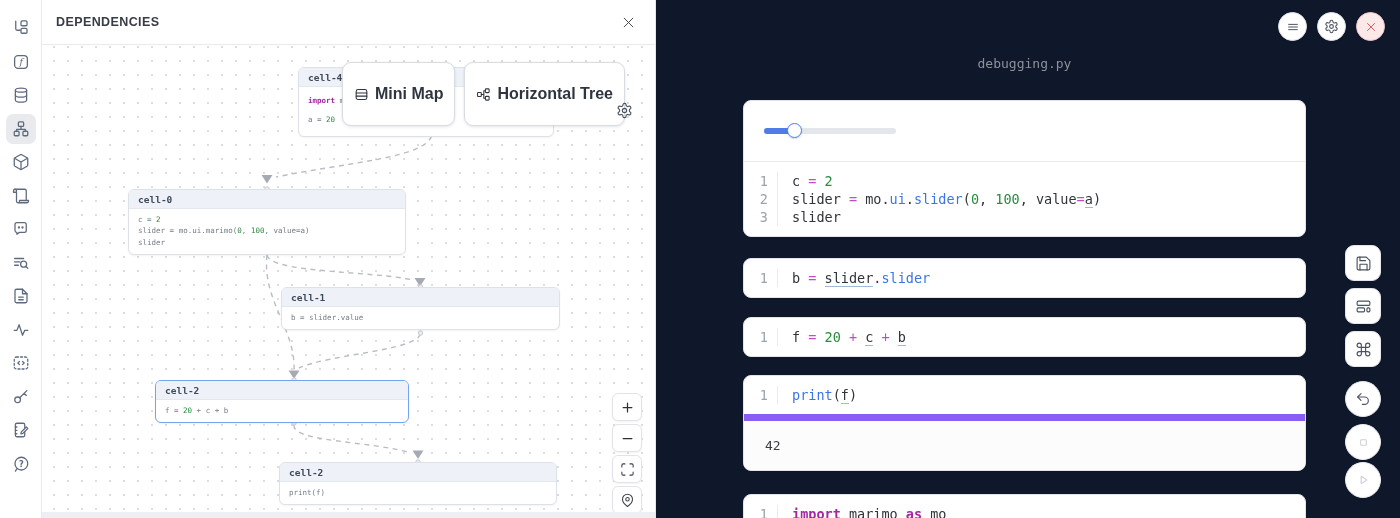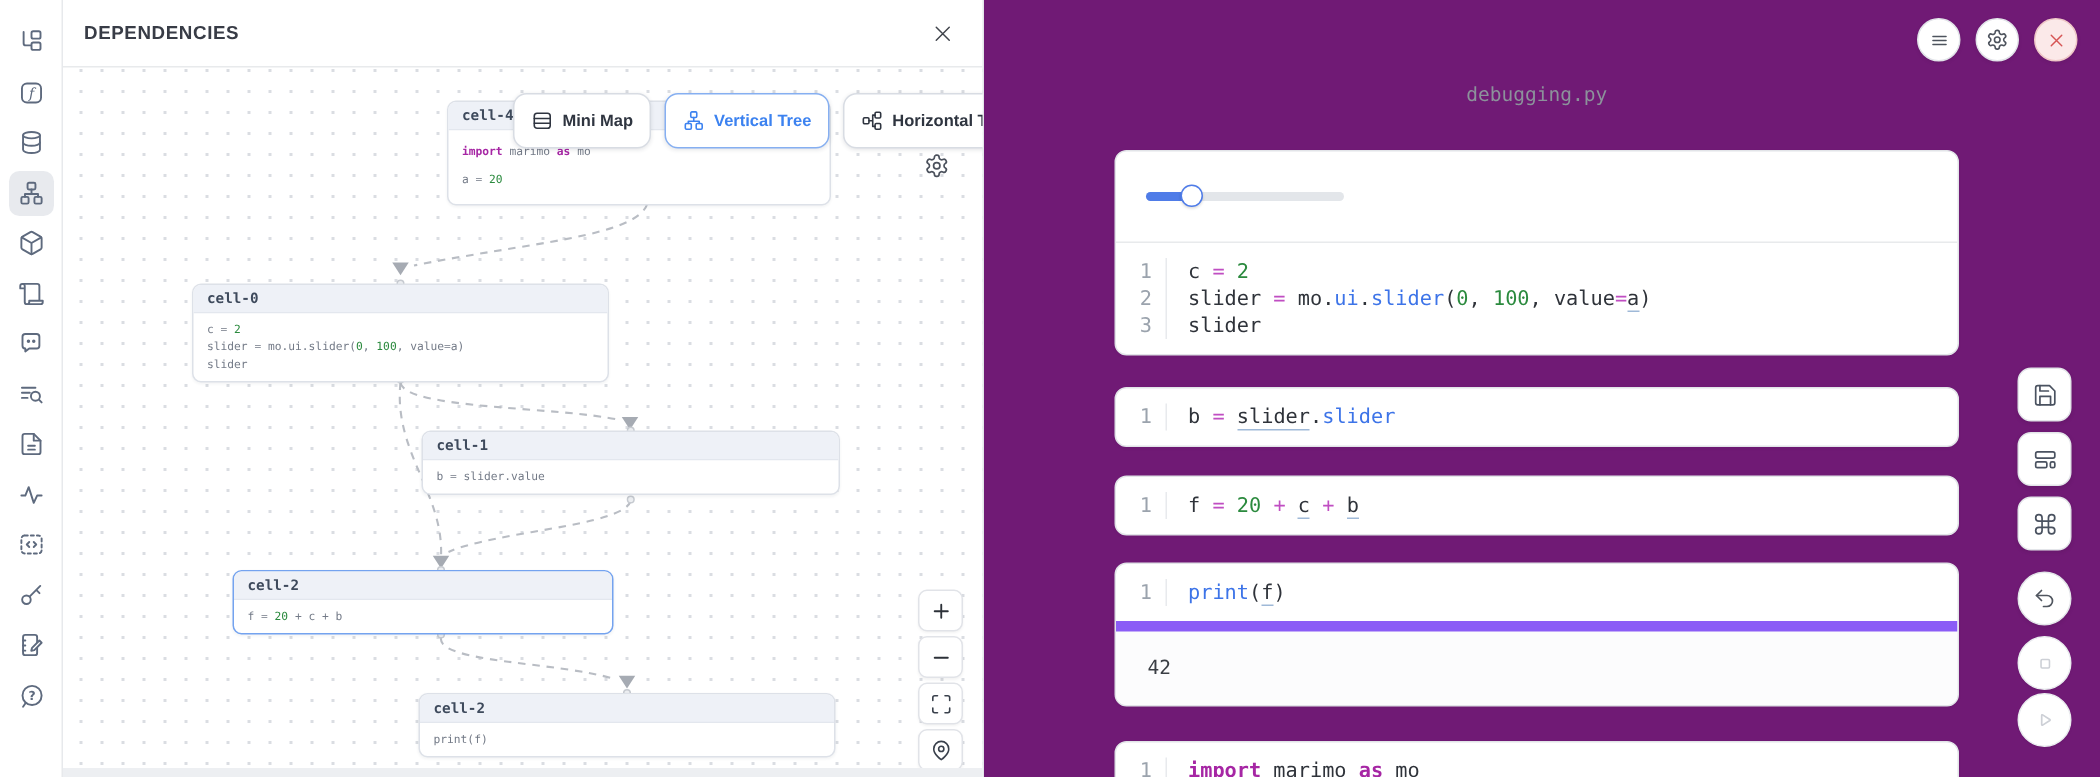--- a/index.html
+++ b/index.html
@@ -40,37 +40,37 @@
 
   
   .tk-kw{color:#a626a4;font-weight:bold;}
   .tk-num{color:#2b8a3e;}
   .tk-fn{color:#3d74e8;}
   .tk-op{color:#c04ec2;}
   .tk-u{border-bottom:1px solid #9fb9d8;}
 
   .view-toolbar{position:absolute;left:300px;top:17px;display:flex;gap:9px;z-index:5;}
   .viewbtn{display:flex;align-items:center;gap:6px;background:#fff;border:1px solid #d8dce3;border-radius:9px;
-    padding:10px 11px;font-size:11px;font-weight:bold;color:#2f3540;box-shadow:0 1px 3px rgba(30,40,60,.12);
+    padding:22px 11px;font-size:16px;font-weight:bold;color:#2f3540;box-shadow:0 1px 3px rgba(30,40,60,.12);
     cursor:pointer;white-space:nowrap;}
   .viewbtn svg{stroke:#2f3540;fill:none;stroke-width:1.7;stroke-linecap:round;stroke-linejoin:round;}
   .viewbtn.active{color:#3c82f0;border-color:#86aff1;}
   .viewbtn.active svg{stroke:#3c82f0;}
 
   .graph-gear{position:absolute;left:574px;top:57px;z-index:5;cursor:pointer;}
   .graph-gear svg{stroke:#4b515c;fill:none;stroke-width:1.6;}
 
   .zoomctrl{position:absolute;left:570px;top:348px;z-index:6;display:flex;flex-direction:column;gap:3px;}
   .zbtn{width:28px;height:26px;background:#fff;border:1px solid #e1e3e8;border-radius:6px;
     display:flex;align-items:center;justify-content:center;box-shadow:0 1px 2px rgba(0,0,0,.05);cursor:pointer;}
   .zbtn svg{stroke:#2c3138;fill:none;stroke-width:2;stroke-linecap:round;stroke-linejoin:round;}
   .zbtn.light svg{stroke-width:1.7;stroke:#3a414c;}
 
   
-  .main{position:relative;flex:1;background:#701a75;}
+  .main{position:relative;flex:1;background:#0f172a;}
   .nb-title{position:absolute;left:87px;top:56px;width:563px;text-align:center;
     font:13px "DejaVu Sans Mono",monospace;color:#8c929b;}
   .topbtns{position:absolute;top:12px;left:622px;display:flex;gap:10px;z-index:5;}
   .circbtn{width:29px;height:29px;border-radius:50%;background:#fff;border:1px solid #e2e4e9;
     box-shadow:0 1px 3px rgba(0,0,0,.08);display:flex;align-items:center;justify-content:center;
     box-sizing:border-box;cursor:pointer;}
   .circbtn svg{stroke:#4d535d;fill:none;stroke-width:1.7;stroke-linecap:round;}
   .circbtn.danger{background:#fbe9e9;border-color:#efc7c7;}
   .circbtn.danger svg{stroke:#d65454;stroke-width:1.9;}
 
@@ -244,21 +244,21 @@
             <div class="gnode-head">cell-4</div>
             <div class="gnode-body">
               <div class="gline"><span class="tk-kw">import</span><span> marimo </span><span class="tk-kw">as</span><span> mo</span></div>
               <div class="gline"><span>a = </span><span class="tk-num">20</span></div>
             </div>
           </div>
           <div class="gnode" style="left: 86px; top: 144px; width: 278px;">
             <div class="gnode-head">cell-0</div>
             <div class="gnode-body">
               <div class="gline"><span>c = </span><span class="tk-num">2</span></div>
-              <div class="gline"><span>slider = mo.ui.slider(</span><span class="tk-num">0</span><span>, </span><span class="tk-num">100</span><span>, value=a)</span></div>
+              <div class="gline"><span>slider = mo.ui.marimo(</span><span class="tk-num">0</span><span>, </span><span class="tk-num">100</span><span>, value=a)</span></div>
               <div class="gline"><span>slider</span></div>
             </div>
           </div>
           <div class="gnode" style="left: 239px; top: 242px; width: 279px;">
             <div class="gnode-head">cell-1</div>
             <div class="gnode-body">
               <div class="gline"><span>b = slider.value</span></div>
             </div>
           </div>
           <div class="gnode sel" style="left: 113px; top: 335px; width: 254px;">
@@ -275,29 +275,20 @@
           </div>
         </div>
 
       <div class="view-toolbar">
         <div class="viewbtn">
           <svg width="15" height="15" viewBox="0 0 24 24">
               <rect x="3.5" y="4" width="17" height="16" rx="3"></rect>
               <path d="M3.5 9.6h17M3.5 14.6h17"></path>
             </svg>
           <span>Mini Map</span>
-        </div>
-        <div class="viewbtn active">
-          <svg width="15" height="15" viewBox="0 0 24 24">
-              <rect x="8.8" y="2.5" width="6.4" height="6" rx="1.3"></rect>
-              <path d="M12 8.5v3M6.2 15v-2.5h11.6V15"></path>
-              <rect x="3" y="15" width="6.4" height="6" rx="1.3"></rect>
-              <rect x="14.6" y="15" width="6.4" height="6" rx="1.3"></rect>
-            </svg>
-          <span>Vertical Tree</span>
         </div>
         <div class="viewbtn">
           <svg width="15" height="15" viewBox="0 0 24 24">
               <rect x="2.5" y="8.8" width="6" height="6.4" rx="1.3"></rect>
               <path d="M8.5 12h3M15 6h-2.5v12H15"></path>
               <rect x="15" y="3" width="6" height="6" rx="1.3"></rect>
               <rect x="15" y="15" width="6" height="6" rx="1.3"></rect>
             </svg>
           <span>Horizontal Tree</span>
         </div>

